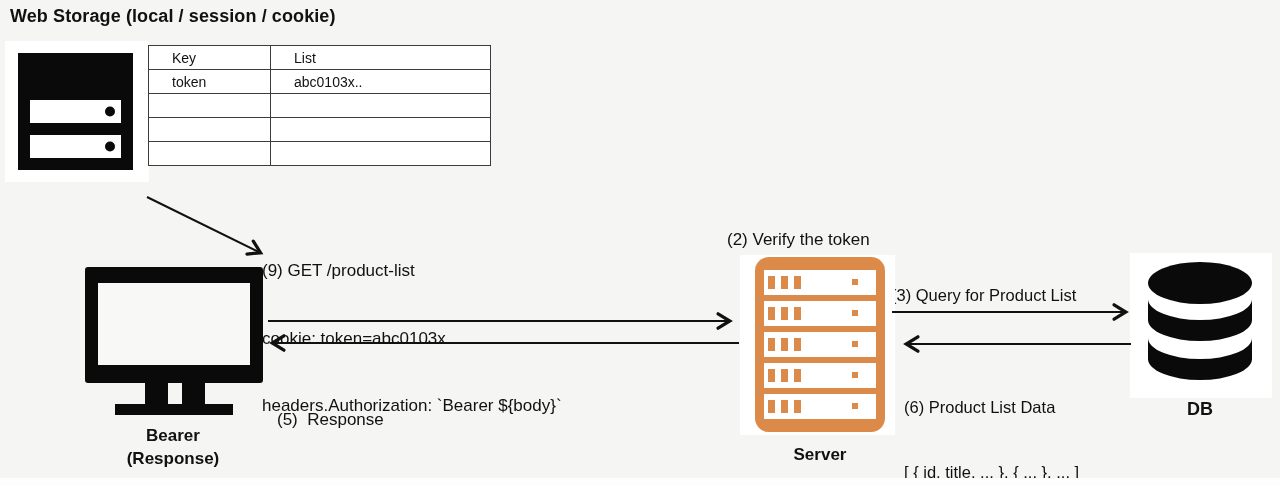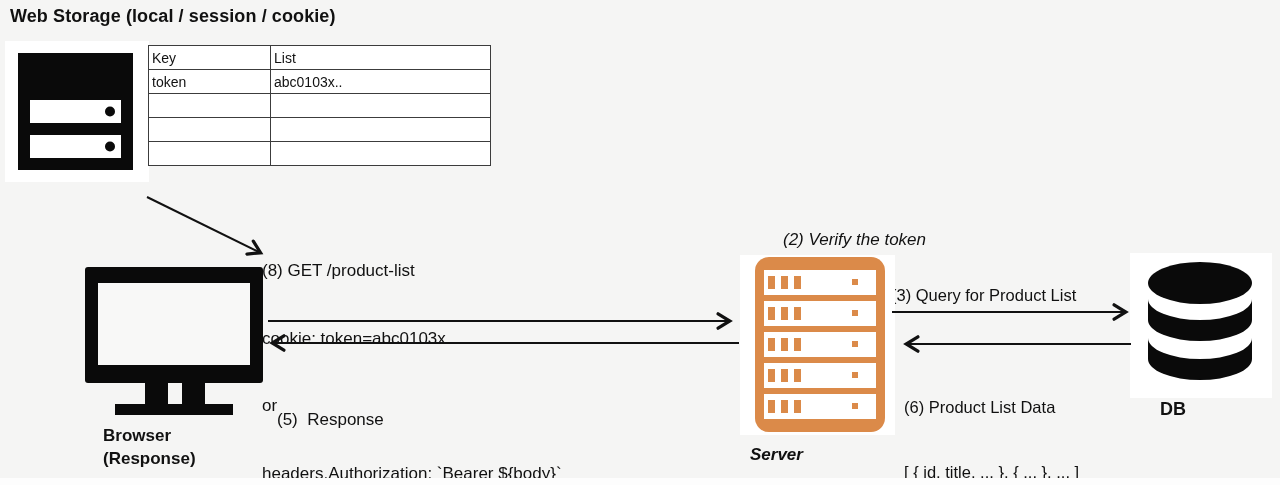--- a/index.html
+++ b/index.html
@@ -11,31 +11,31 @@
   }
   .abs { position:absolute; }
   .title { left:10px; top:6px; font-size:18px; font-weight:bold; letter-spacing:0.1px; }
   .panel { background:#ffffff; }
   .panel-storage { left:5px;   top:41px;  width:144px; height:141px; }
   .panel-server  { left:740px; top:255px; width:155px; height:180px; }
   .panel-db      { left:1130px;top:253px; width:142px; height:145px; }
   .storage-table { position:absolute; left:148px; top:45px; border-collapse:collapse;
                    background:#fff; table-layout:fixed; width:342px; }
   .storage-table td { border:1px solid #3c3c3c; height:23px; font-size:14px;
-                      padding:0 3px; vertical-align:middle; overflow:hidden; white-space:nowrap; }
+                      padding:0 23px; vertical-align:middle; overflow:hidden; white-space:nowrap; }
   .msg { font-size:17px; line-height:22.5px; white-space:pre; }
   .msg-get-token { left:160px; top:178px; }
   .msg-request   { left:262px; top:215px; }
   .msg-response  { left:277px; top:362px; line-height:23px; }
-  .msg-verify    { left:783px; top:229px;font-style:italic; }
+  .msg-verify    { left:727px; top:229px; }
   .msg-query     { left:891px; top:284px; font-size:16.5px; }
   .msg-data      { left:904px; top:354px; line-height:21.5px; font-size:16.5px; }
-  .node-label { font-weight:bold; font-size:17px; text-align:left; line-height:23px; }
+  .node-label { font-weight:bold; font-size:17px; text-align:center; line-height:23px; }
   .label-client { left:103px; top:424px; width:140px; }
-  .label-server { left:750px; top:443px; width:140px;font-style:italic; }
+  .label-server { left:750px; top:443px; width:140px; }
   .label-db     { left:1160px;top:398px; width:80px; font-size:18px; }
   .bottom-strip { left:0; top:478px; width:1280px; height:7px; background:#fdfdfd; }
   svg { display:block; }
 </style>
 </head>
 <body>
 
 <div class="canvas">
 
   <div class="abs title">Web Storage (local / session / cookie)</div>
@@ -73,23 +73,22 @@
     </tr>
     <tr>
       <td></td>
       <td></td>
     </tr>
   </tbody>
     </table>
 
 
   <div class="abs msg msg-request">
-    <div>(8) GET /product-list</div>
+    <div>(9) GET /product-list</div>
     <div>cookie: token=abc0103x...</div>
-    <div>or</div>
     <div>headers.Authorization: `Bearer ${body}`</div>
   </div>
 
   <div class="abs msg msg-response">
     <div>(5)  Response</div>
     <div>body: Product List Data</div>
   </div>
 
   <div class="abs msg msg-verify">(2) Verify the token</div>
 
@@ -101,21 +100,21 @@
   </div>
 
   <svg class="abs" style="left:85px; top:267px;" width="178" height="148" viewBox="0 0 178 148">
     <rect x="0" y="0" width="178" height="116" rx="3" fill="#0a0a0a"></rect>
     <rect x="13" y="16" width="152" height="82" fill="#f8f8f7"></rect>
     <rect x="60" y="116" width="23" height="23" fill="#0a0a0a"></rect>
     <rect x="97" y="116" width="23" height="23" fill="#0a0a0a"></rect>
     <rect x="30" y="137" width="118" height="11" fill="#0a0a0a"></rect>
   </svg>
   <div class="abs node-label label-client">
-    <div>Browser</div>
+    <div>Bearer</div>
     <div>(Response)</div>
   </div>
 
   <div class="abs panel panel-server"></div>
   <svg class="abs" style="left:755px; top:257px;" width="130" height="175" viewBox="0 0 130 175">
     <rect x="0" y="0" width="130" height="175" rx="14" fill="#DB8A49"></rect>
     <g fill="#ffffff">
       <rect x="9" y="13" width="112" height="25"></rect>
       <rect x="9" y="44" width="112" height="25"></rect>
       <rect x="9" y="75" width="112" height="25"></rect>

